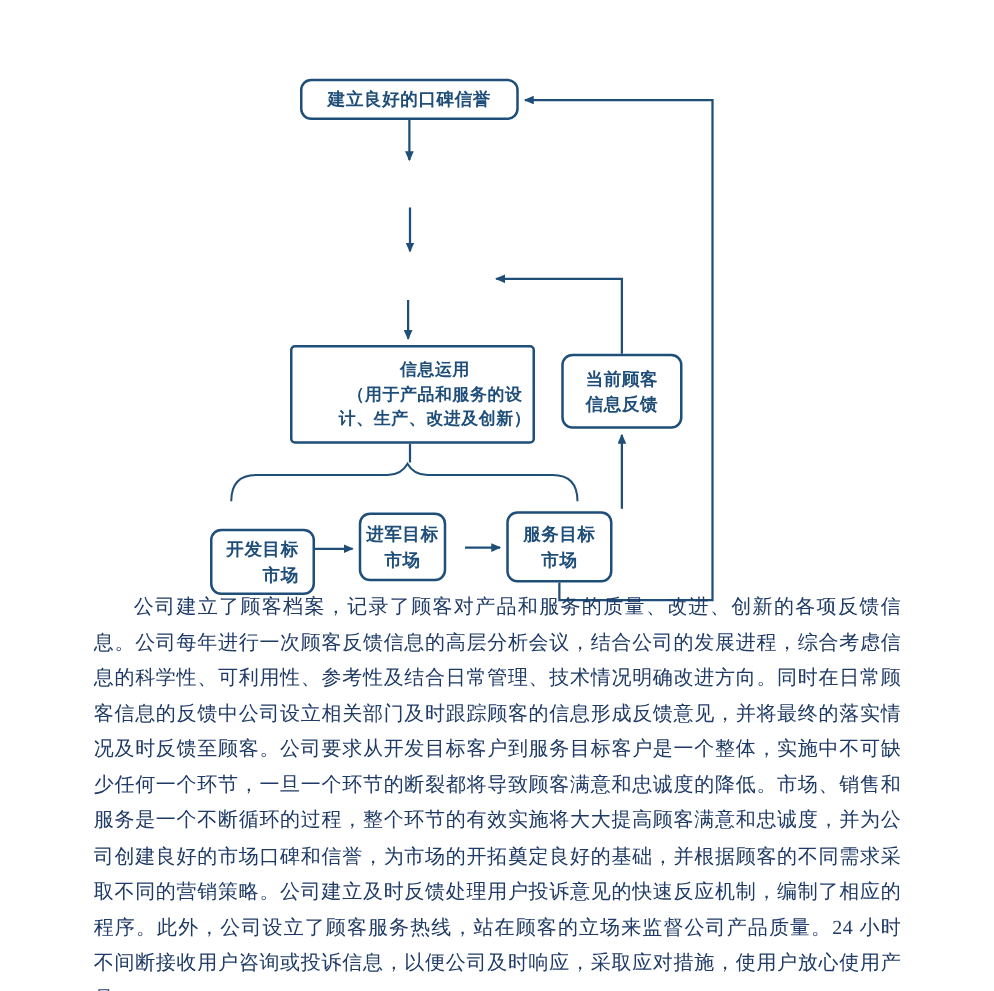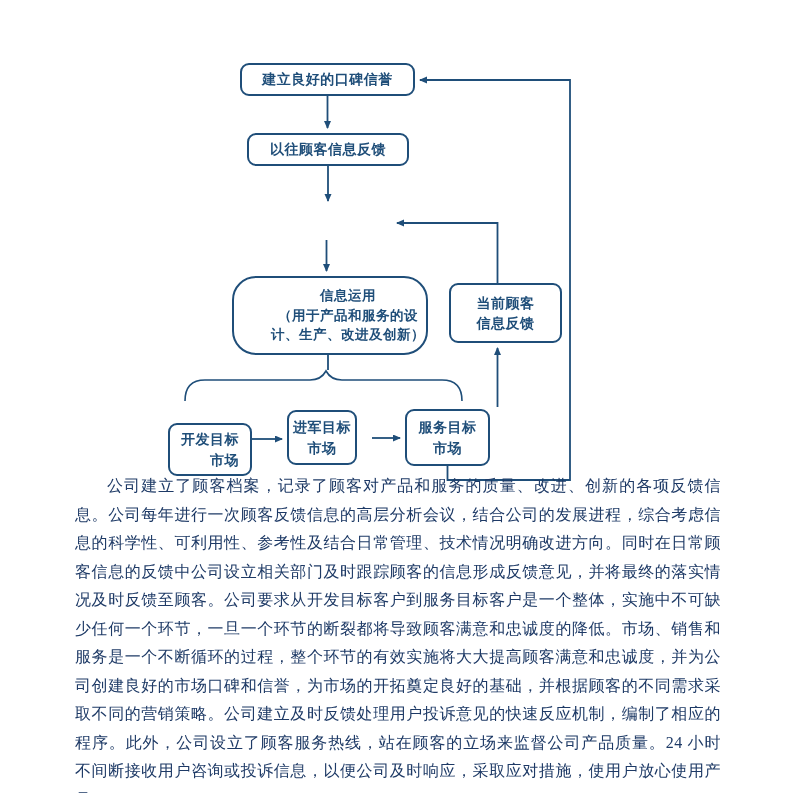--- a/index.html
+++ b/index.html
@@ -38,22 +38,22 @@
     text-align:center;
     font-size:14px;
     font-weight:600;
     line-height:1.45;
     white-space:pre-line;
     letter-spacing:0.5px;
   }
   #node-reputation{ left:240px; top:35px;  width:175px; height:33px; }
   #node-past{       left:247px; top:105px; width:162px; height:33px; }
   #node-evaluation{ left:261px; top:178px; width:131px; height:34px; }
-  #node-usage{      left:232px; top:248px; width:196px; height:79px; font-size:13.5px; border-radius:24px;padding-left:36px;}
-  #node-current{    left:449px; top:255px; width:113px;  height:60px; }
+  #node-usage{      left:232px; top:248px; width:196px; height:79px; font-size:13.5px; border-radius:4px;padding-left:36px;}
+  #node-current{    left:449px; top:255px; width:97px;  height:60px; }
   #node-develop{    left:168px; top:395px; width:84px;  height:53px;text-align:right; }
   #node-enter{      left:287px; top:382px; width:70px;  height:55px; }
   #node-service{    left:405px; top:381px; width:85px;  height:57px; }
 
   .doc-text{
     position:absolute;
     left:75px;
     width:646px;
     top:472px;
     font-family:"Liberation Serif", serif;
@@ -95,21 +95,20 @@
 
       <path d="M497.5 379 V320" stroke="#1f4e79" stroke-width="1.8" fill="none" marker-end="url(#arrow)"></path>
 
       <path d="M497.5 255 V195 H397" stroke="#1f4e79" stroke-width="1.8" fill="none" marker-end="url(#arrow)"></path>
 
       <path d="M447.5 438 V452 H570 V52 H420" stroke="#1f4e79" stroke-width="1.8" fill="none" marker-end="url(#arrow)"></path>
     </svg>
 
     <div class="node" id="node-reputation">建立良好的口碑信誉</div>
 
-    <div class="node" id="node-past">以往顾客信息反馈</div>
 
 
     <div class="node" id="node-usage">信息运用
 （用于产品和服务的设
 计、生产、改进及创新）</div>
 
     <div class="node" id="node-current">当前顾客
 信息反馈</div>
 
     <div class="node" id="node-develop">开发目标

